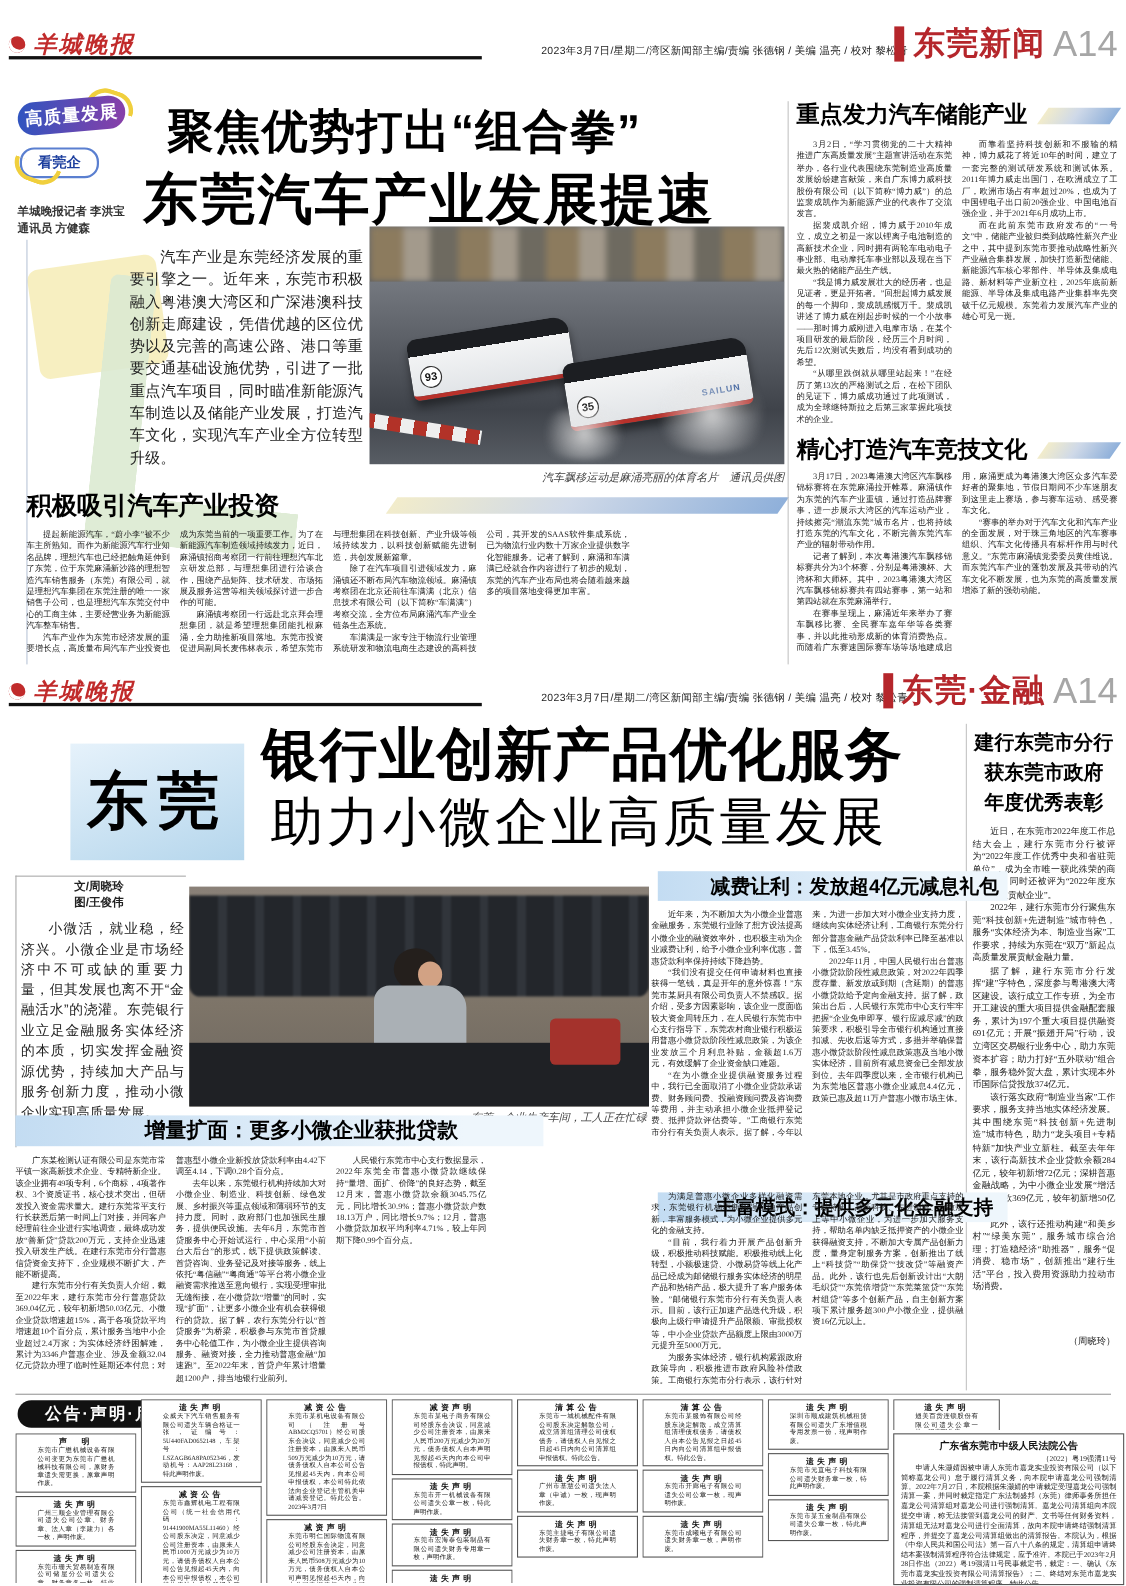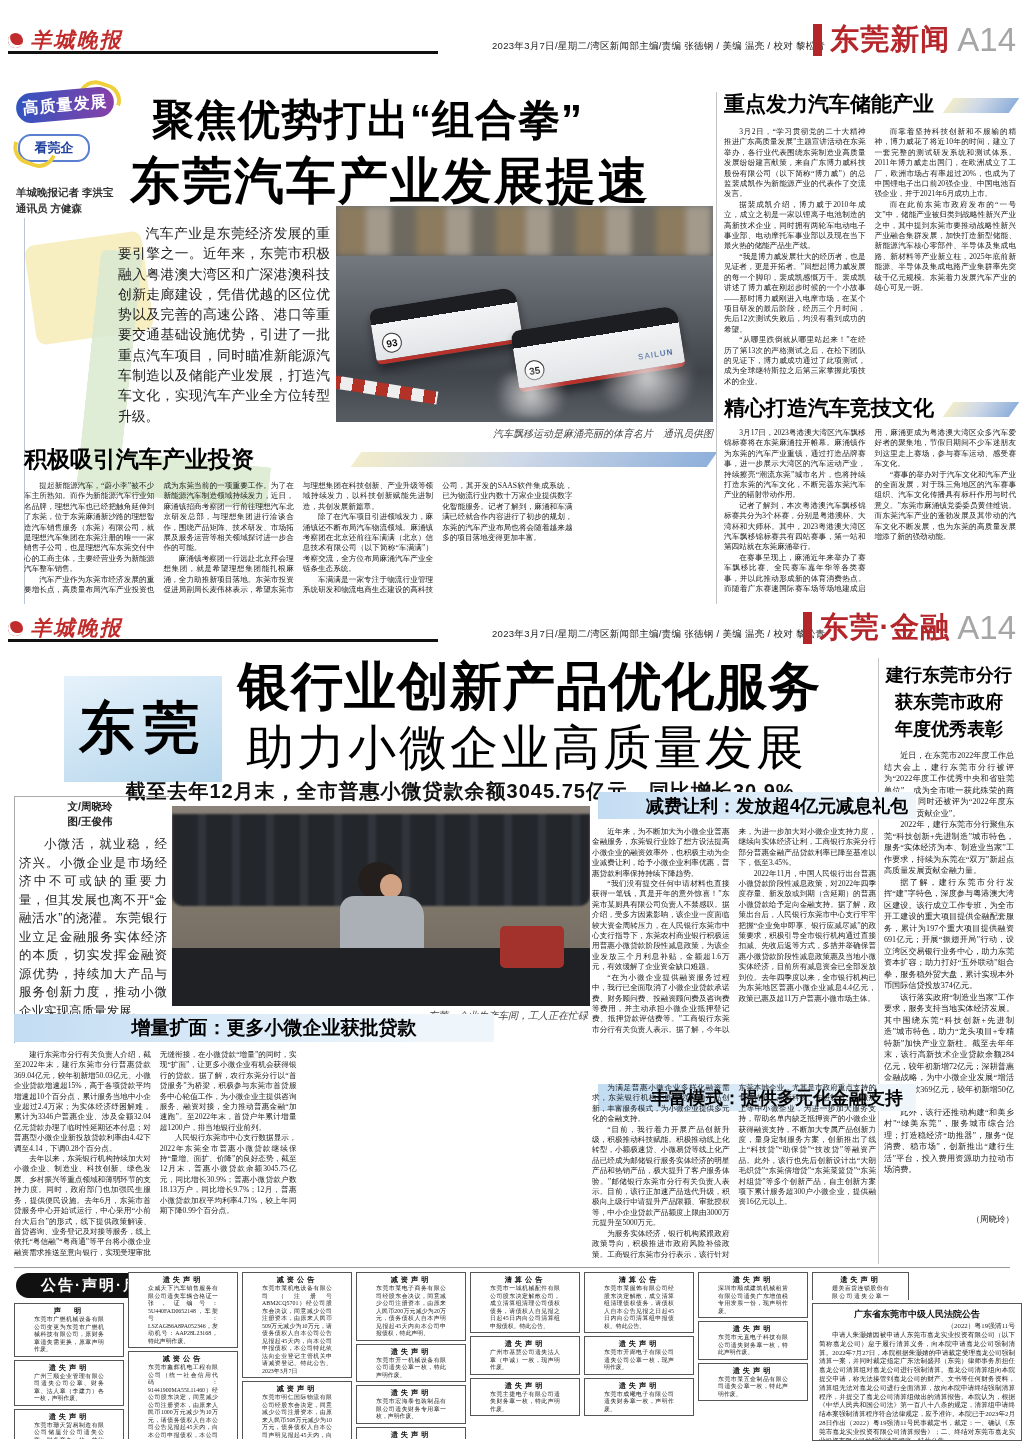--- a/index.html
+++ b/index.html
@@ -191,21 +191,20 @@
     <div class="secblock" style="right:8px;top:-4px;">
       <span class="redbar"></span>
       <span class="sectitle">东莞·金融</span>
       <span class="pageno">A14</span>
     </div>
   </div>
 
   <div class="abs kicker" style="left:64px;top:676px;width:158px;height:106px;">东莞</div>
   <div class="abs hl3" style="left:238px;top:652px;">银行业创新产品优化服务</div>
   <div class="abs hl4" style="left:246px;top:716px;">助力小微企业高质量发展</div>
-  <div class="abs deck" style="left:120px;top:778px;width:680px;">截至去年12月末，全市普惠小微贷款余额3045.75亿元，同比增长30.9%</div>
 
   <div class="abs thin-v" style="left:878px;top:658px;height:606px;"></div>
   <div class="abs side-title" style="left:884px;top:662px;width:130px;">
 
   <div>建行东莞市分行</div>
       <div>获东莞市政府</div>
       <div>年度优秀表彰</div>
     </div>
   <div class="abs side-body" style="left:884px;top:750px;width:130px;height:458px;">
 
@@ -241,20 +240,21 @@
 
   <p>近年来，为不断加大为小微企业普惠金融服务，东莞银行业除了想方设法提高小微企业的融资效率外，也积极主动为企业减费让利，给予小微企业利率优惠，普惠贷款利率保持持续下降趋势。</p>
       <p>“我们没有提交任何申请材料也直接获得一笔钱，真是开年的意外惊喜！”东莞市某厨具有限公司负责人不禁感叹。据介绍，受多方因素影响，该企业一度面临较大资金周转压力，在人民银行东莞市中心支行指导下，东莞农村商业银行积极运用普惠小微贷款阶段性减息政策，为该企业发放三个月利息补贴，金额超1.6万元，有效缓解了企业资金缺口难题。</p>
       <p>“在为小微企业提供融资服务过程中，我行已全面取消了小微企业贷款承诺费、财务顾问费、投融资顾问费及咨询费等费用，并主动承担小微企业抵押登记费、抵押贷款评估费等。”工商银行东莞市分行有关负责人表示。据了解，今年以来，为进一步加大对小微企业支持力度，继续向实体经济让利，工商银行东莞分行部分普惠金融产品贷款利率已降至基准以下，低至3.45%。</p>
       <p>2022年11月，中国人民银行出台普惠小微贷款阶段性减息政策，对2022年四季度存量、新发放或到期（含延期）的普惠小微贷款给予定向金融支持。据了解，政策出台后，人民银行东莞市中心支行牢牢把握“企业免申即享、银行应减尽减”的政策要求，积极引导全市银行机构通过直接扣减、先收后返等方式，多措并举确保普惠小微贷款阶段性减息政策惠及当地小微实体经济，目前所有减息资金已全部发放到位。去年四季度以来，全市银行机构已为东莞地区普惠小微企业减息4.4亿元，政策已惠及超11万户普惠小微市场主体。</p>
     </div>
 
   <div class="abs strip" style="left:14px;top:1014px;width:440px;height:28px;font-size:19px;">增量扩面：更多小微企业获批贷款</div>
   <div class="abs body-cols c4" style="left:14px;top:1050px;width:574px;height:214px;">
 
+  <p>广东某检测认证有限公司是东莞市常平镇一家高新技术企业、专精特新企业。该企业拥有49项专利，6个商标，4项著作权、3个资质证书，核心技术突出，但研发投入资金需求量大。建行东莞常平支行行长获悉后第一时间上门对接，并同客户经理前往企业进行实地调查，最终成功发放“善新贷”贷款200万元，支持企业迅速投入研发生产线。在建行东莞市分行普惠信贷资金支持下，企业规模不断扩大，产能不断提高。</p>
       <p>建行东莞市分行有关负责人介绍，截至2022年末，建行东莞市分行普惠贷款369.04亿元，较年初新增50.03亿元、小微企业贷款增速超15%，高于各项贷款平均增速超10个百分点，累计服务当地中小企业超过2.4万家；为实体经济纾困解难，累计为3346户普惠企业、涉及金额32.04亿元贷款办理了临时性延期还本付息；对普惠型小微企业新投放贷款利率由4.42下调至4.14，下调0.28个百分点。</p>
       <p>去年以来，东莞银行机构持续加大对小微企业、制造业、科技创新、绿色发展、乡村振兴等重点领域和薄弱环节的支持力度。同时，政府部门也加强民生服务，提供便民设施。去年6月，东莞市首贷服务中心开始试运行，中心采用“小前台大后台”的形式，线下提供政策解读、首贷咨询、业务登记及对接等服务，线上依托“粤信融”“粤商通”等平台将小微企业融资需求推送至意向银行，实现受理审批无缝衔接，在小微贷款“增量”的同时，实现“扩面”，让更多小微企业有机会获得银行的贷款。据了解，农行东莞分行以“首贷服务”为桥梁，积极参与东莞市首贷服务中心轮值工作，为小微企业主提供咨询服务、融资对接，全力推动普惠金融“加速跑”。至2022年末，首贷户年累计增量超1200户，排当地银行业前列。</p>
       <p>人民银行东莞市中心支行数据显示，2022年东莞全市普惠小微贷款继续保持“量增、面扩、价降”的良好态势，截至12月末，普惠小微贷款余额3045.75亿元，同比增长30.9%；普惠小微贷款户数18.13万户，同比增长9.7%；12月，普惠小微贷款加权平均利率4.71%，较上年同期下降0.99个百分点。</p>
     </div>
 
   <div class="abs strip" style="left:598px;top:1084px;width:278px;height:27px;">丰富模式：提供多元化金融支持</div>
   <div class="abs body-cols c2" style="left:592px;top:1083px;width:284px;height:181px;">
 
   <p>为满足普惠小微企业多样化融资需求，东莞银行机构不断加强金融产品创新，丰富服务模式，为小微企业提供多元化的金融支持。</p>
       <p>“目前，我行着力开展产品创新升级，积极推动科技赋能。积极推动线上化转型，小额极速贷、小微易贷等线上化产品已经成为邮储银行服务实体经济的明星产品和热销产品，极大提升了客户服务体验。”邮储银行东莞市分行有关负责人表示。目前，该行正加速产品迭代升级，积极向上级行申请提升产品限额、审批授权等，中小企业贷款产品额度上限由3000万元提升至5000万元。</p>

